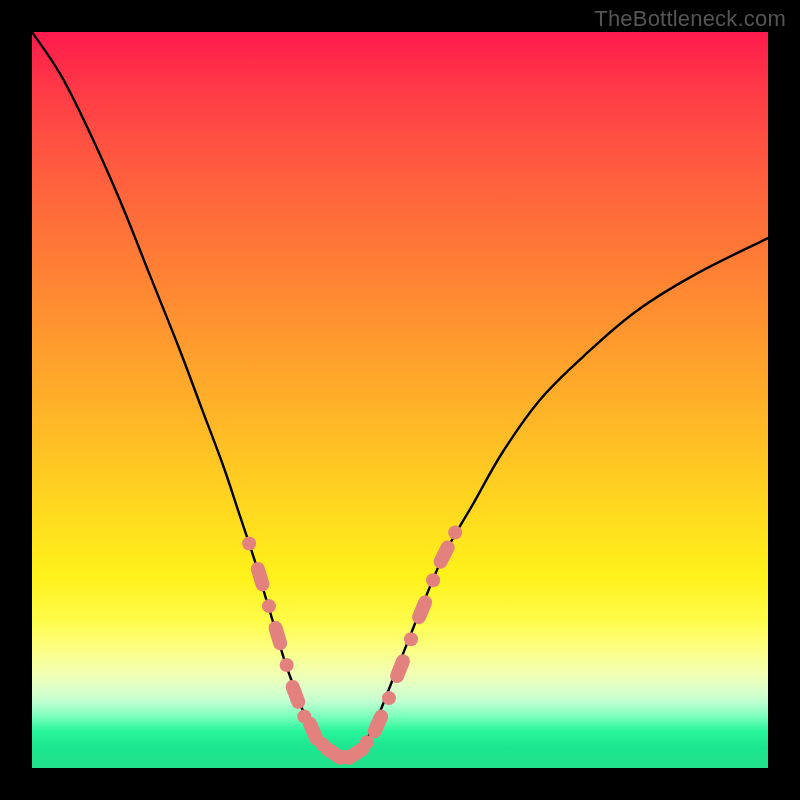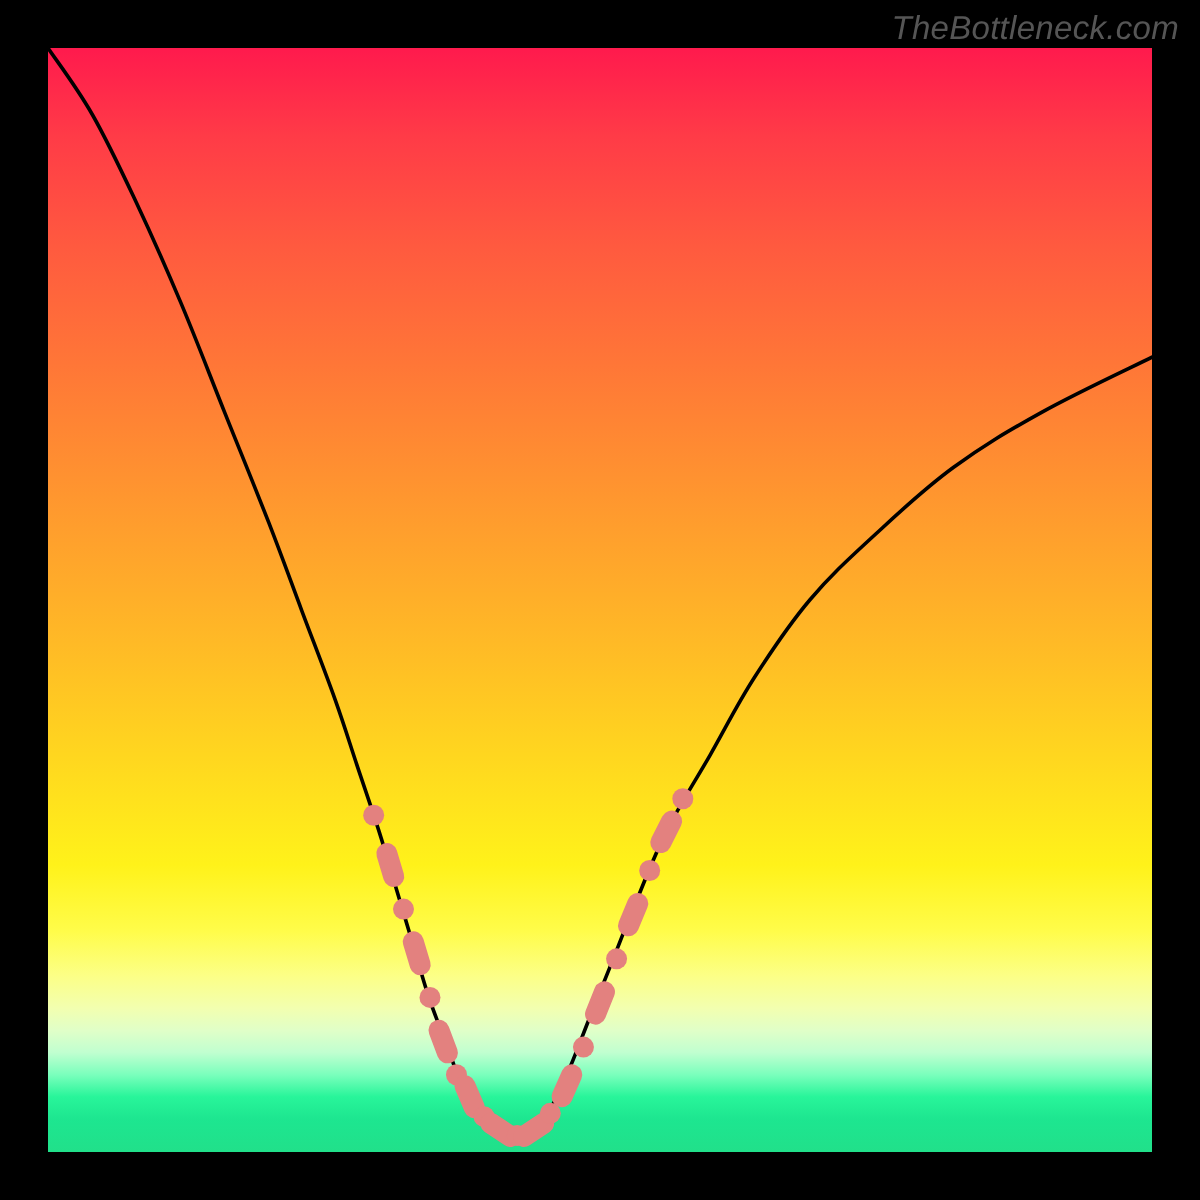--- a/index.html
+++ b/index.html
@@ -47,21 +47,20 @@
   }
   .watermark {
     position: absolute;
     top: 6px;
     right: 14px;
     color: #555;
     font-size: 22px;
     font-weight: 500;
     letter-spacing: 0.2px;
     user-select: none;
-    font-style: italic;
   }
   svg.curves {
     position: absolute;
     inset: 0;
   }
 </style>
 </head>
 <body>
 
 <div class="frame">

